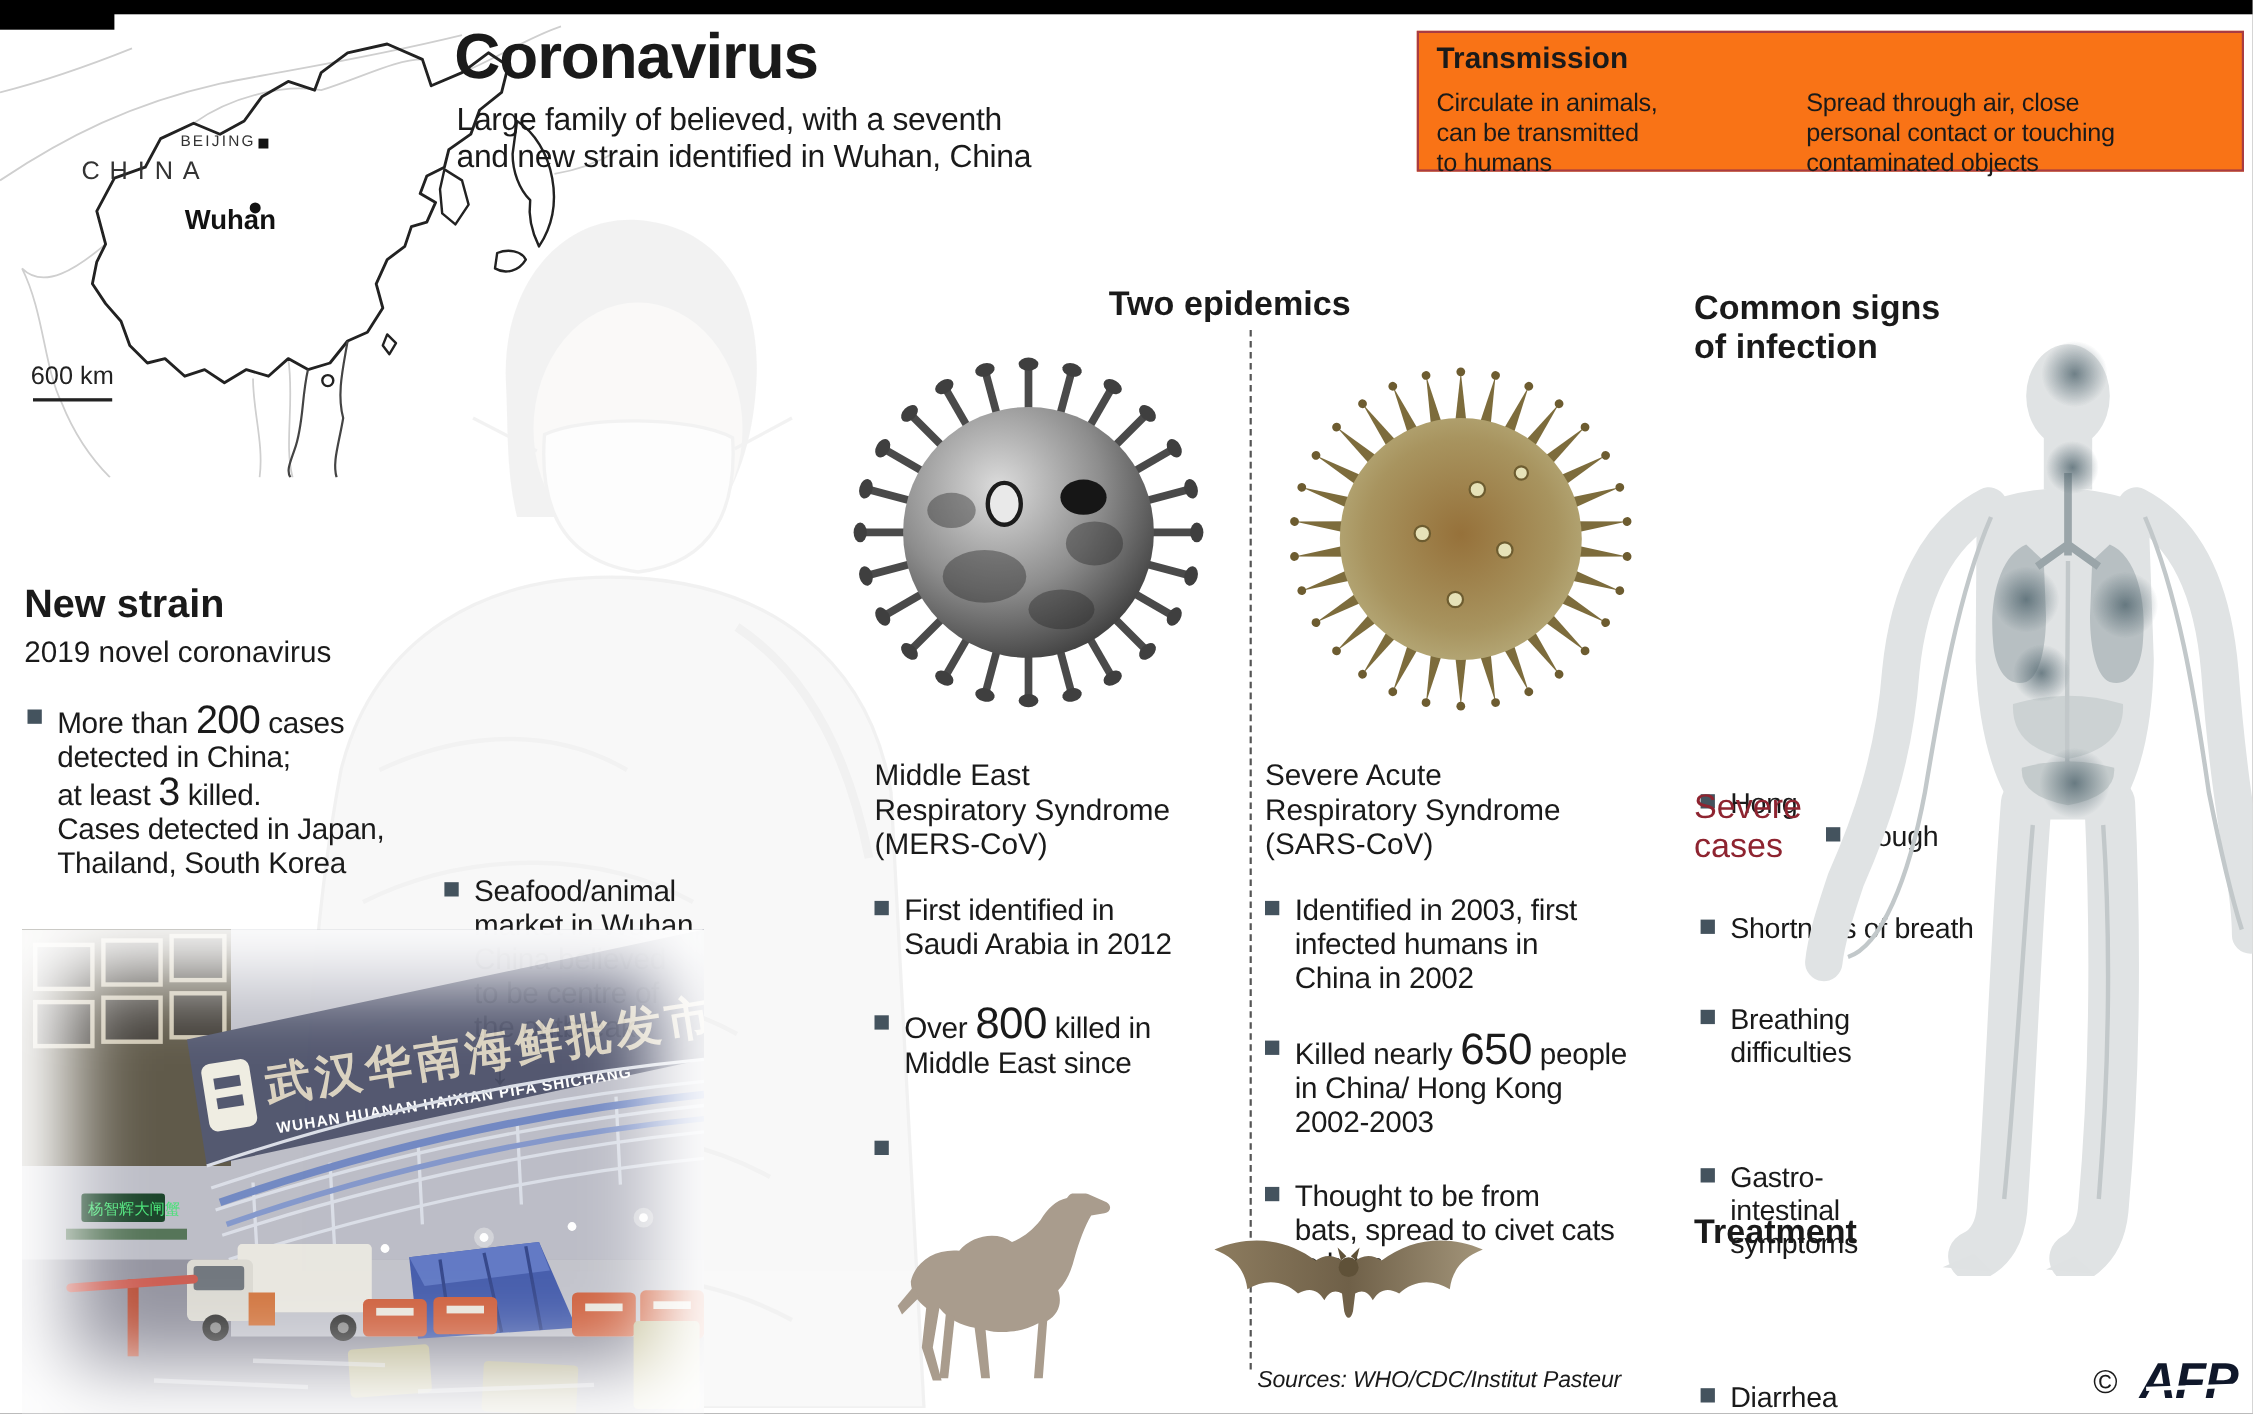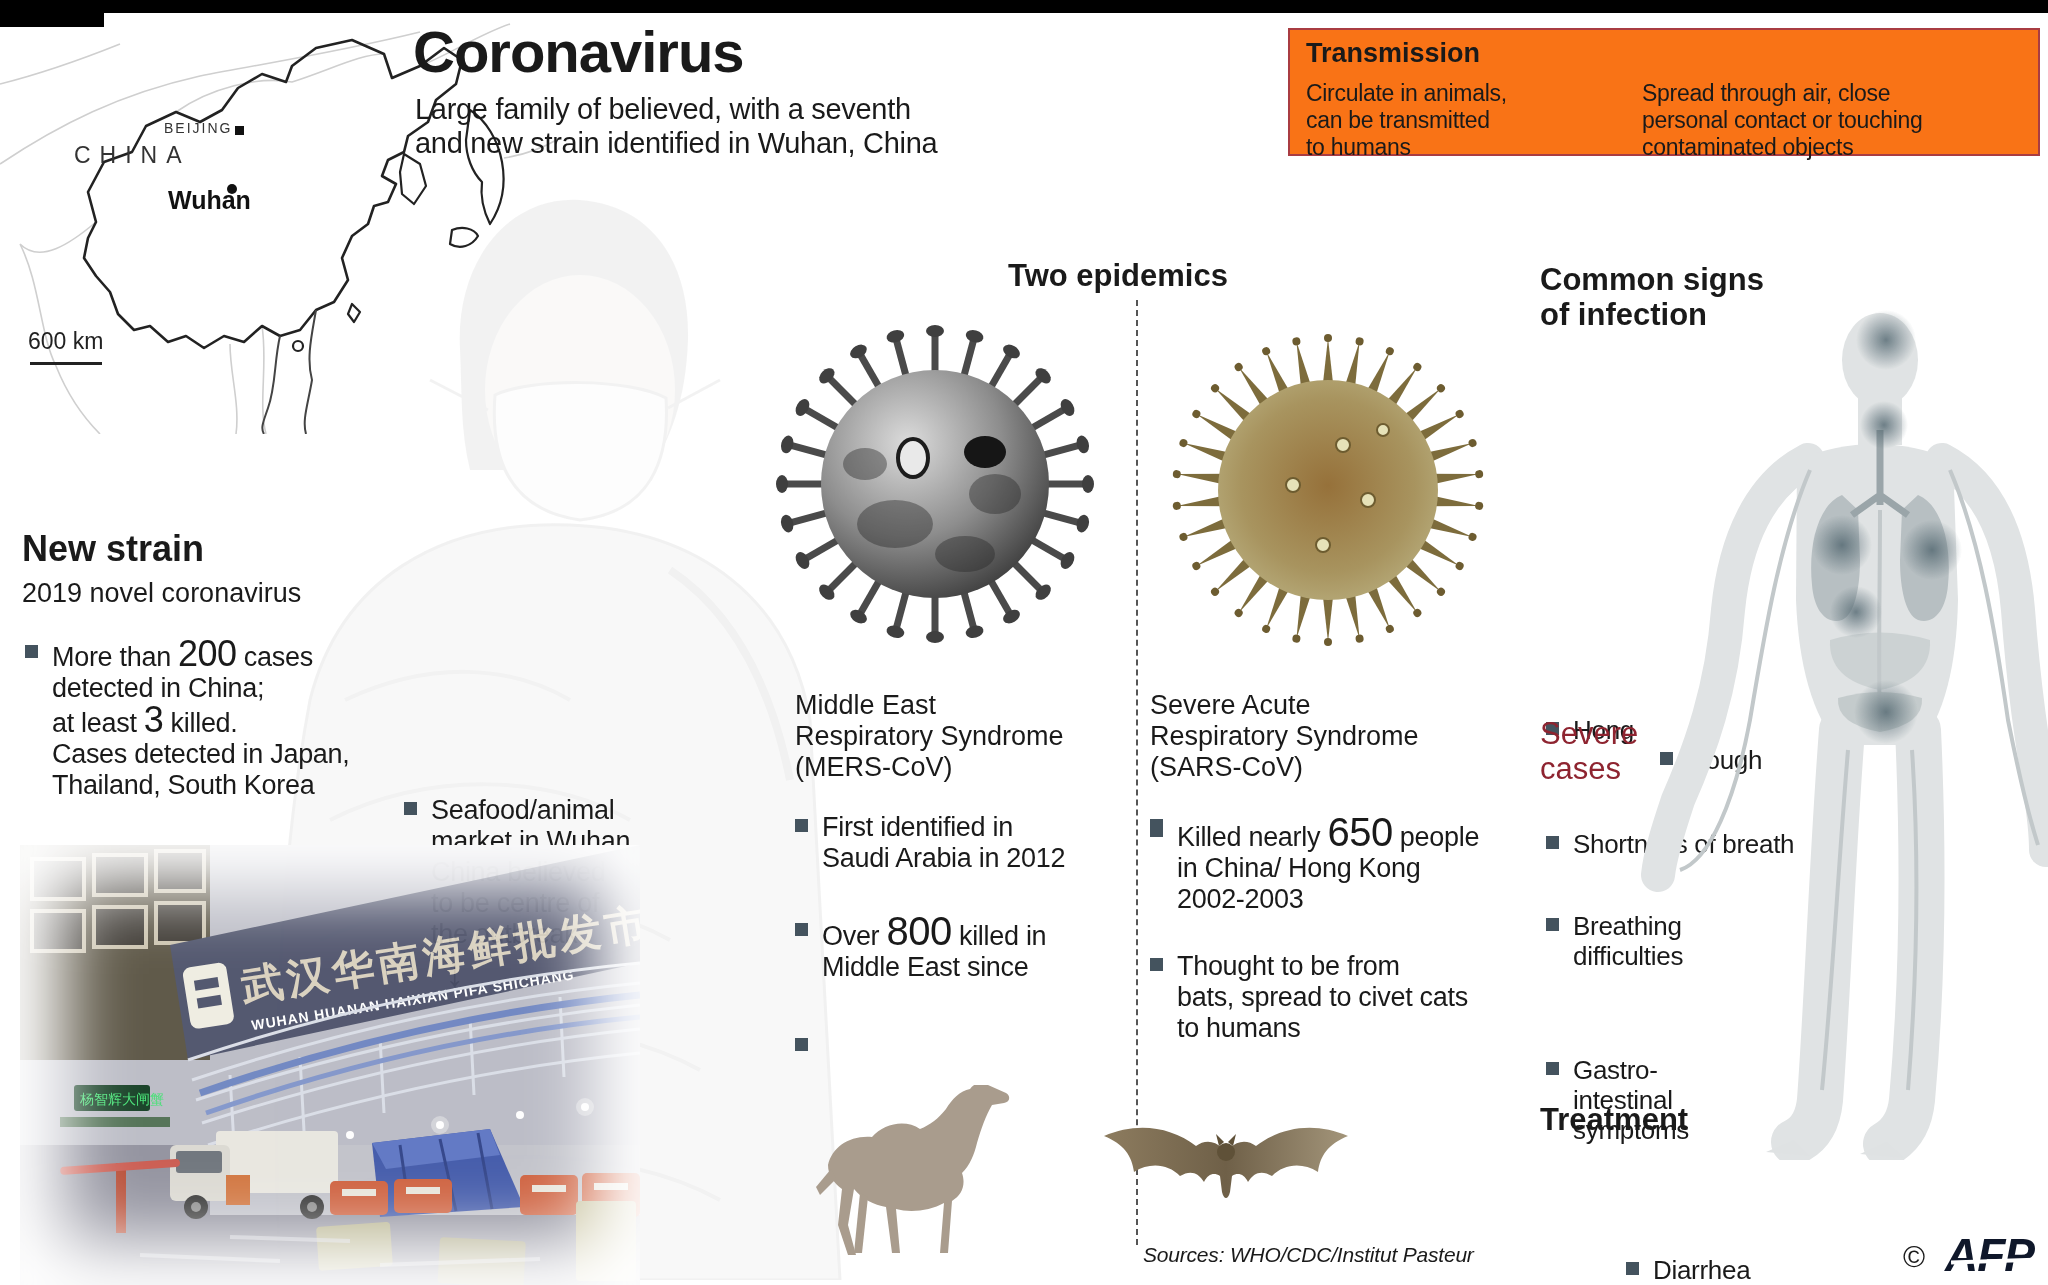--- a/index.html
+++ b/index.html
@@ -242,20 +242,23 @@
       <span class="sq"></span>
     </div>
   </div>
 
   <div class="abs" style="left:1150px;top:690px;width:385px;">
     <div class="colhead pl">Severe Acute
 Respiratory Syndrome
 (SARS-CoV)</div>
     <div class="li" style="margin-top:29px;">
       <span class="sq"></span>
+      <span class="litext pl">Identified in 2003, first
+infected humans in
+China in 2002</span>
     </div>
     <div class="li" style="margin-top:34px;">
       <span class="sq"></span>
       <div class="litext"><span>Killed nearly </span><span class="bignum">650</span><span> people</span></div>
       <div class="litext">in China/ Hong Kong</div>
       <div class="litext">2002-2003</div>
     </div>
     <div class="li" style="margin-top:36px;">
       <span class="sq"></span>
       <span class="litext pl">Thought to be from
@@ -433,21 +436,21 @@
     <span class="sq"></span>
     <span class="rtext pl">Breathing
 difficulties</span>
   </div>
   <div class="abs li" style="left:1546px;top:542px;width:260px;">
     <span class="sq"></span>
     <span class="rtext pl">Gastro-
 intestinal
 symptoms</span>
   </div>
-  <div class="abs li" style="left:1626px;top:652px;width:260px;">
+  <div class="abs li" style="left:1546px;top:652px;width:260px;">
     <span class="sq"></span>
     <span class="rtext pl">Diarrhea</span>
   </div>
 
   <div class="abs severe-title pl" style="left:1540px;top:716px;">Severe
 cases</div>
 
   <div class="abs rc-head" style="left:1540px;top:1102px;">Treatment</div>
 
   <div class="abs copyright" style="left:1903px;top:1240px;">©</div>

